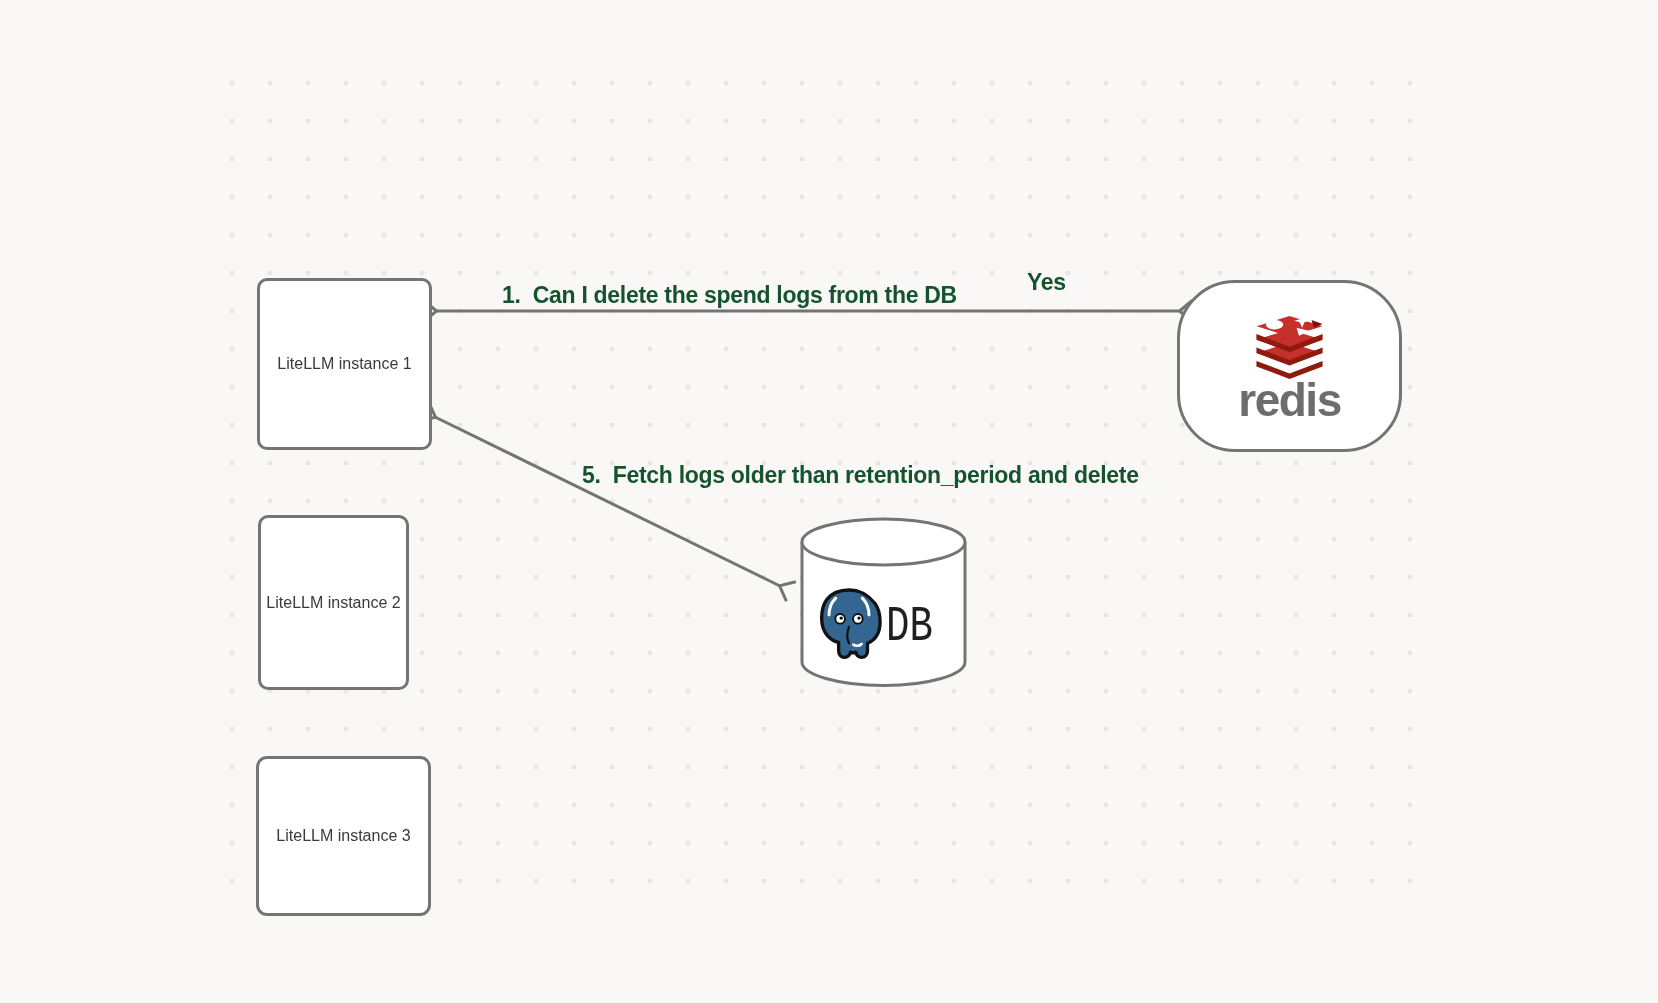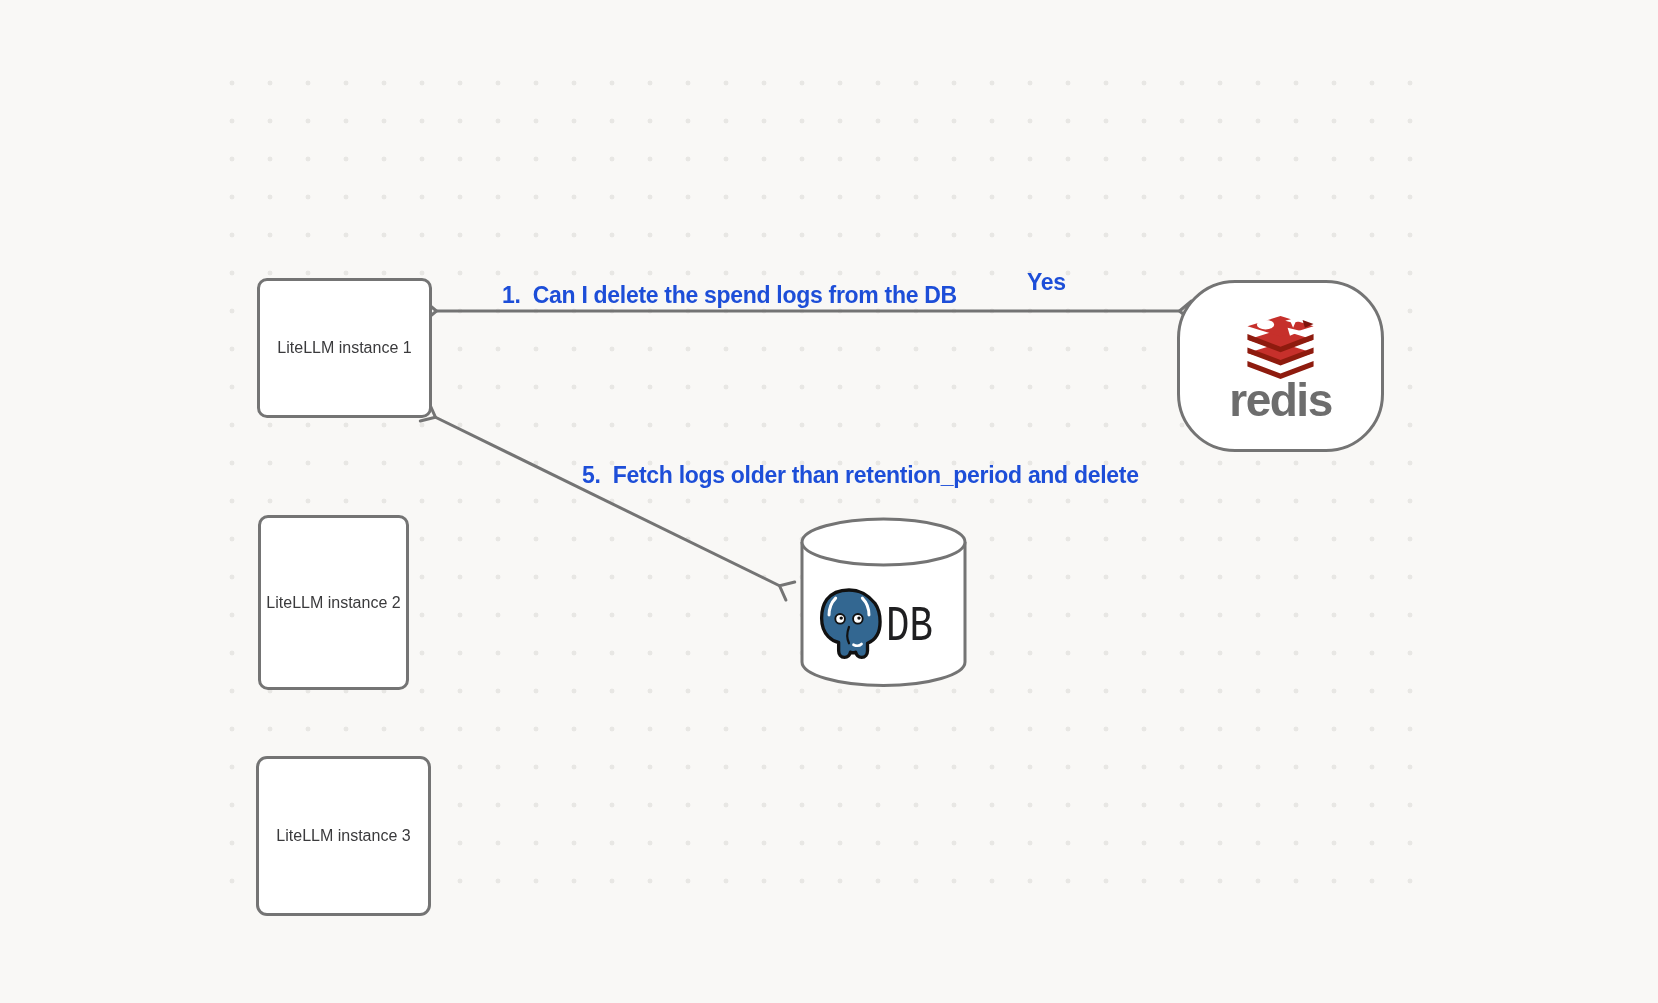--- a/index.html
+++ b/index.html
@@ -30,27 +30,27 @@
     position: absolute;
     box-sizing: border-box;
     background: #ffffff;
     border: 3px solid #747474;
     border-radius: 10px;
     display: flex; align-items: center; justify-content: center;
     color: #3a3a3c;
     font-size: 16px;
     text-align: center;
   }
-  #box1 { left: 257px; top: 278px; width: 175px; height: 140px; justify-content: center; }
+  #box1 { left: 257px; top: 278px; width: 175px; height: 172px; justify-content: center; }
   #box2 { left: 258px; top: 515px; width: 151px; height: 175px; }
   #box3 { left: 256px; top: 756px; width: 175px; height: 160px; border-radius: 11px; }
   .redis-node {
     position: absolute;
     left: 1177px; top: 280px;
-    width: 207px; height: 172px;
+    width: 225px; height: 172px;
     box-sizing: border-box;
     background: #ffffff;
     border: 3px solid #747474;
     border-radius: 58px;
     display: flex; flex-direction: column; align-items: center;
     padding-top: 33px;
   }
   .redis-logo { width: 79px; height: 63px; }
   .redis-text {
     margin-top: 1px;
@@ -75,21 +75,21 @@
     color: #1f1f21;
     line-height: 50px;
     transform: scaleX(0.78);
     transform-origin: left top;
   }
   .edge-label {
     position: absolute;
     font-size: 23px;
     font-weight: 700;
     letter-spacing: -0.3px;
-    color: #1d4ed8;
+    color: #14532d;
     white-space: pre;
     line-height: 26px;
   }
   #label1 { left: 502px; top: 282px; }
   #label1-reply { left: 1027px; top: 269px; }
   #label2 { left: 582px; top: 462px; }
 </style>
 </head>
 <body>
 

